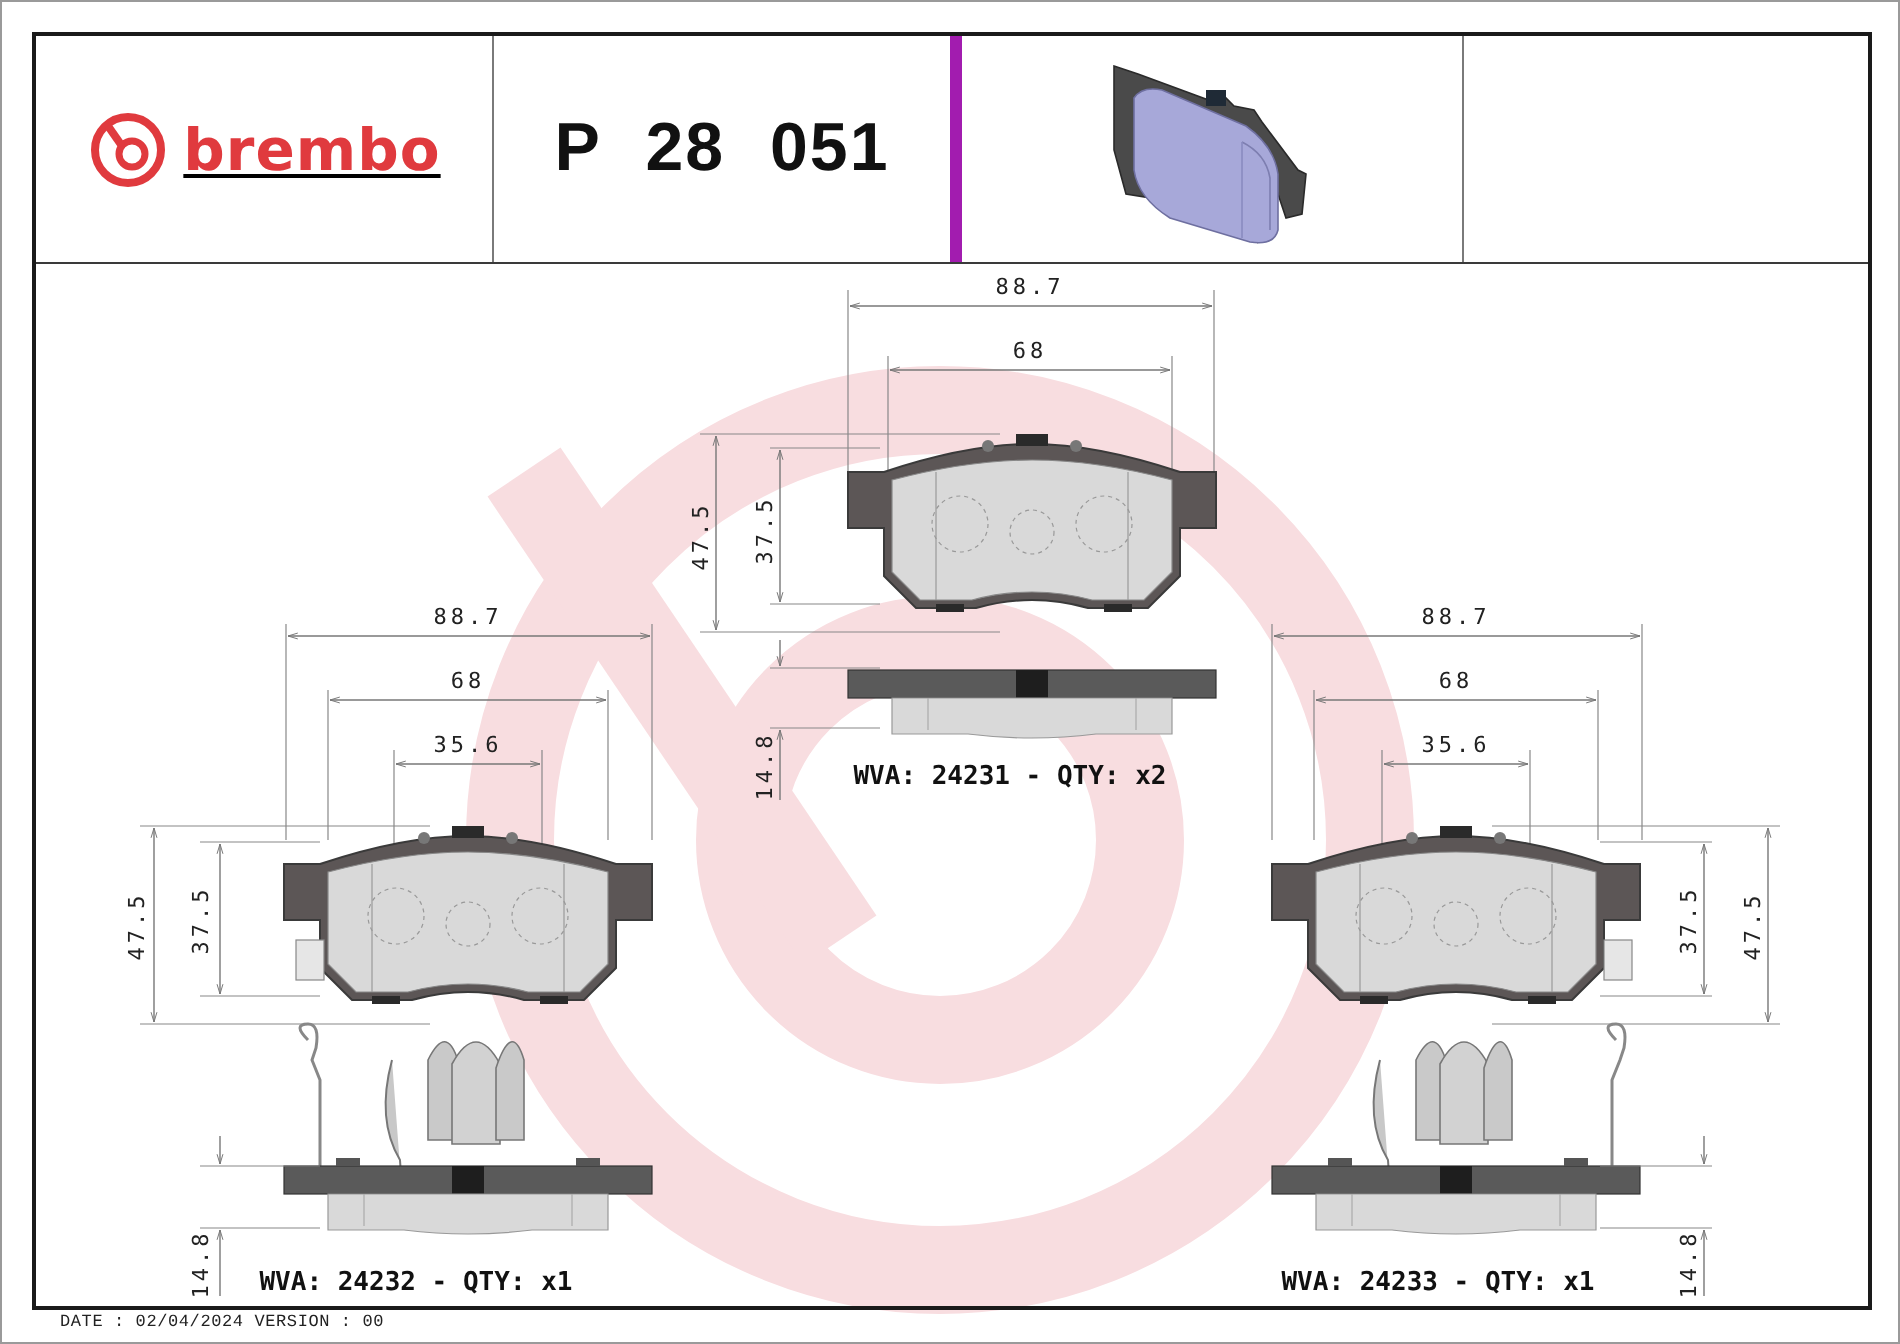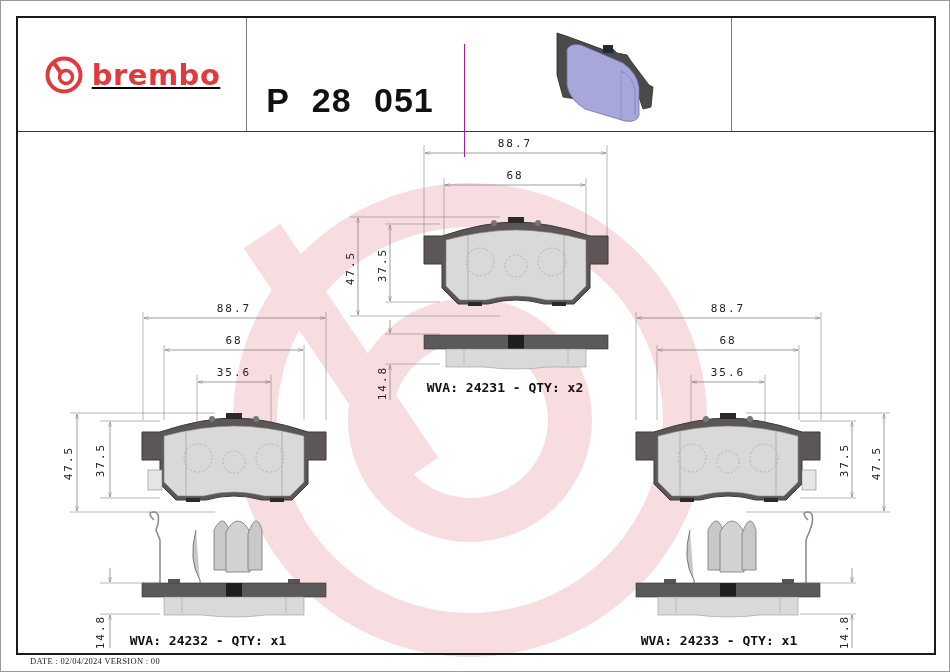--- a/index.html
+++ b/index.html
@@ -2,31 +2,31 @@
 <html><head>
 <meta charset="utf-8">
 <style>
   html, body { margin: 0; padding: 0; background: #ffffff; }
   body { width: 950px; height: 672px; position: relative; overflow: hidden; font-family: "DejaVu Sans Mono", "Liberation Mono", monospace; }
   .page { position: absolute; left: 0; top: 0; width: 948px; height: 670px; border: 1px solid #9a9a9a; }
   .frame { position: absolute; left: 16px; top: 16px; width: 916px; height: 635px; border: 2px solid #1a1a1a; box-sizing: content-box; }
   .header { position: absolute; left: 0; top: 0; width: 916px; height: 113px; border-bottom: 1px solid #3a3a3a; }
   .cell { position: absolute; top: 0; height: 113px; display: flex; align-items: center; justify-content: center; }
   .cell.logo { left: 0; width: 228px; border-right: 1px solid #7a7a7a; }
-  .cell.code { left: 218px; width: 228px; border-right: 1px solid #a21caf; margin-top: 26px; }
+  .cell.code { left: 229px; width: 228px; border-right: 6px solid #a21caf; }
   .cell.img { left: 458px; width: 255px; border-right: 1px solid #7a7a7a; }
   .cell.ref { left: 714px; width: 202px; }
   .brand { display: flex; align-items: center; gap: 8px; text-decoration: underline; }
   .brand-text { font-family: "DejaVu Sans", sans-serif; font-size: 29px; font-weight: bold; color: #e03a3e; letter-spacing: 0.5px; }
   .product-code { font-family: "Liberation Sans", sans-serif; font-weight: bold; font-size: 34px; color: #111; word-spacing: 12px; letter-spacing: 1px; }
   .ref-code { font-family: "DejaVu Sans Mono", monospace; font-size: 22px; color: #111; letter-spacing: 0.5px; }
   .drawing { position: absolute; left: 0; top: 0; width: 950px; height: 672px; pointer-events: none; }
   .dim { font-family: "DejaVu Sans Mono", monospace; font-size: 11px; fill: #222; letter-spacing: 2px; }
   .wva { font-family: "DejaVu Sans Mono", monospace; font-weight: bold; font-size: 13px; fill: #111; }
-  .footer { position: absolute; left: 30px; top: 656px; font-family: Liberation Serif, serif; font-size: 8.5px; color: #222; letter-spacing: 0.3px; }
+  .footer { position: absolute; left: 30px; top: 656px; font-family: Liberation Mono, monospace; font-size: 8.5px; color: #222; letter-spacing: 0.3px; }
 </style>
 </head>
 <body>
 
 <div class="page"></div>
 
 <svg class="drawing" viewBox="0 0 950 672" xmlns="http://www.w3.org/2000/svg">
   <defs>
     <marker id="arr" viewBox="0 0 10 10" refX="10" refY="5" markerWidth="7" markerHeight="7" orient="auto-start-reverse">
       <path d="M0,2 L10,5 L0,8" fill="none" stroke="#777" stroke-width="1"></path>

